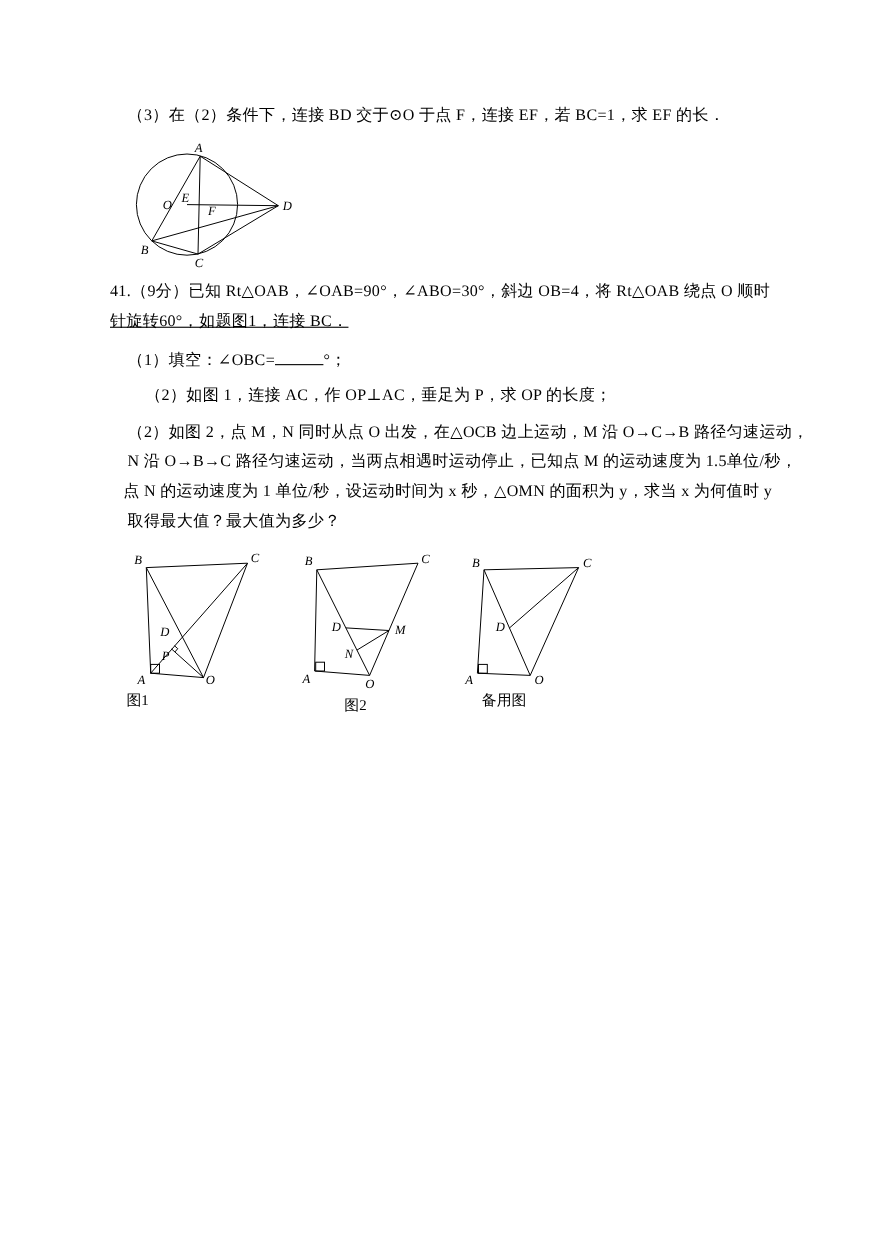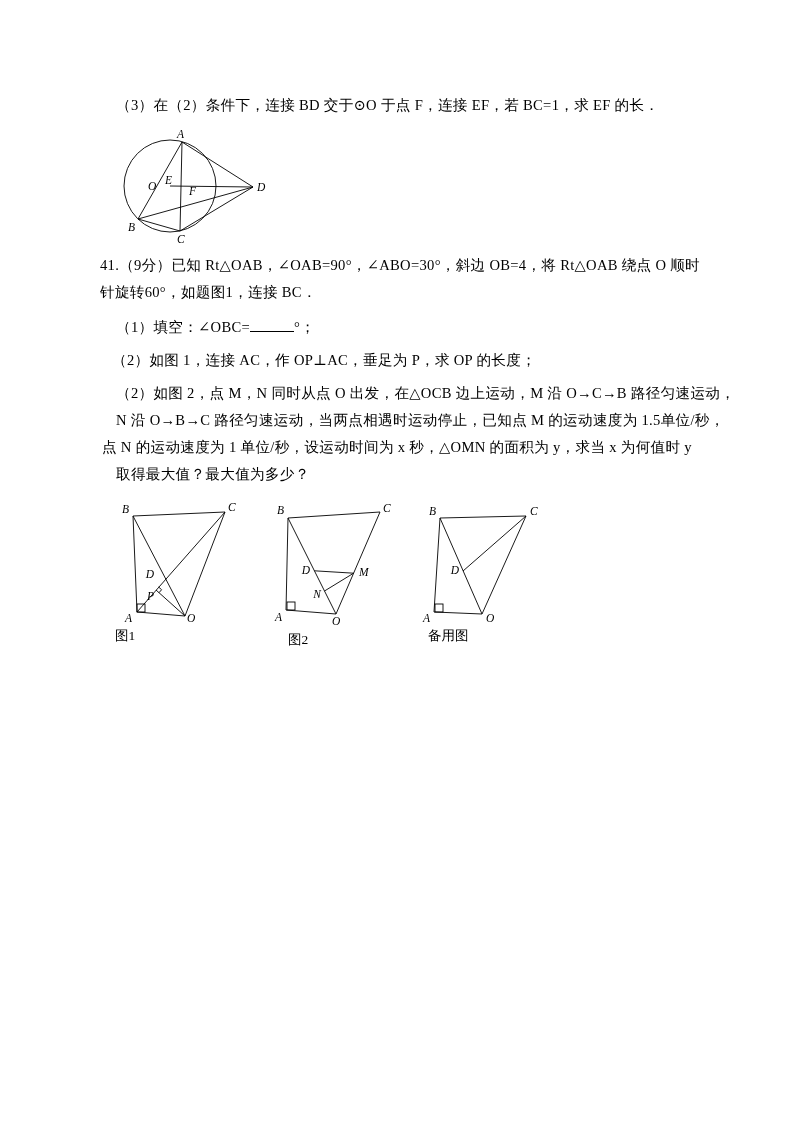--- a/index.html
+++ b/index.html
@@ -66,31 +66,31 @@
       <text x="38" y="62">O</text>
       <text x="55" y="56">E</text>
       <text x="79" y="67">F</text>
       <text x="147" y="63">D</text>
       <text x="18" y="103">B</text>
       <text x="67" y="115">C</text>
     </g>
   </svg>
 
   <div class="tline" style="left:100px; top:256px;">41.（9分）已知 Rt△OAB，∠OAB=90°，∠ABO=30°，斜边 OB=4，将 Rt△OAB 绕点 O 顺时</div>
-  <div class="tline" style="left:100px; top:283px;">针旋转60°，如题图1，连接 BC．</div>
+  <div class="tline" style="left:100px; top:283px;text-decoration:underline;">针旋转60°，如题图1，连接 BC．</div>
 
   <div class="tline" style="left:116px; top:318px;text-align:center;">
     <span>（1）填空：∠OBC=</span><span class="blank"></span><span>°；</span>
   </div>
 
-  <div class="tline" style="left:112px; top:351px;text-align:center;">（2）如图 1，连接 AC，作 OP⊥AC，垂足为 P，求 OP 的长度；</div>
+  <div class="tline" style="left:132px; top:351px;text-align:center;">（2）如图 1，连接 AC，作 OP⊥AC，垂足为 P，求 OP 的长度；</div>
 
   <div class="tline" style="left:116px; top:384px;">（2）如图 2，点 M，N 同时从点 O 出发，在△OCB 边上运动，M 沿 O→C→B 路径匀速运动，</div>
   <div class="tline" style="left:116px; top:411px;">N 沿 O→B→C 路径匀速运动，当两点相遇时运动停止，已知点 M 的运动速度为 1.5单位/秒，</div>
-  <div class="tline" style="left:102px; top:438px;">点 N 的运动速度为 1 单位/秒，设运动时间为 x 秒，△OMN 的面积为 y，求当 x 为何值时 y</div>
+  <div class="tline" style="left:112px; top:438px;">点 N 的运动速度为 1 单位/秒，设运动时间为 x 秒，△OMN 的面积为 y，求当 x 为何值时 y</div>
   <div class="tline" style="left:116px; top:465px;text-align:center;">取得最大值？最大值为多少？</div>
 
   <div class="figblock" style="left:115px; top:500px; width:130px;">
     <svg width="130" height="122" viewBox="0 0 130 122">
       <g class="strokes">
         <line x1="18" y1="16" x2="110" y2="12"></line>
         <line x1="18" y1="16" x2="22" y2="112"></line>
         <line x1="110" y1="12" x2="70" y2="116"></line>
         <line x1="22" y1="112" x2="70" y2="116"></line>
         <line x1="18" y1="16" x2="70" y2="116"></line>
@@ -126,21 +126,21 @@
       <g class="labels">
         <text x="7" y="14">B</text>
         <text x="113" y="12">C</text>
         <text x="40" y="74" text-anchor="end">D</text>
         <text x="51" y="98" text-anchor="end">N</text>
         <text x="89" y="76">M</text>
         <text x="5" y="121">A</text>
         <text x="62" y="125">O</text>
       </g>
     </svg>
-    <div class="caption" style="margin-left:18px;">图2</div>
+    <div class="caption" style="margin-left:43px;">图2</div>
   </div>
 
   <div class="figblock" style="left:420px; top:502px; width:125px;">
     <svg width="125" height="120" viewBox="0 0 125 120">
       <g class="strokes">
         <line x1="20" y1="16" x2="106" y2="14"></line>
         <line x1="20" y1="16" x2="14" y2="110"></line>
         <line x1="106" y1="14" x2="62" y2="112"></line>
         <line x1="14" y1="110" x2="62" y2="112"></line>
         <line x1="20" y1="16" x2="62" y2="112"></line>
@@ -148,16 +148,16 @@
         <rect x="15" y="102" width="8" height="8"></rect>
       </g>
       <g class="labels">
         <text x="9" y="13">B</text>
         <text x="110" y="13">C</text>
         <text x="39" y="72" text-anchor="end">D</text>
         <text x="3" y="120">A</text>
         <text x="66" y="120">O</text>
       </g>
     </svg>
-    <div class="caption" style="margin-left:8px;">备用图</div>
+    <div class="caption" style="margin-left:18px;">备用图</div>
   </div>
 
 </div>
 
 </body></html>

